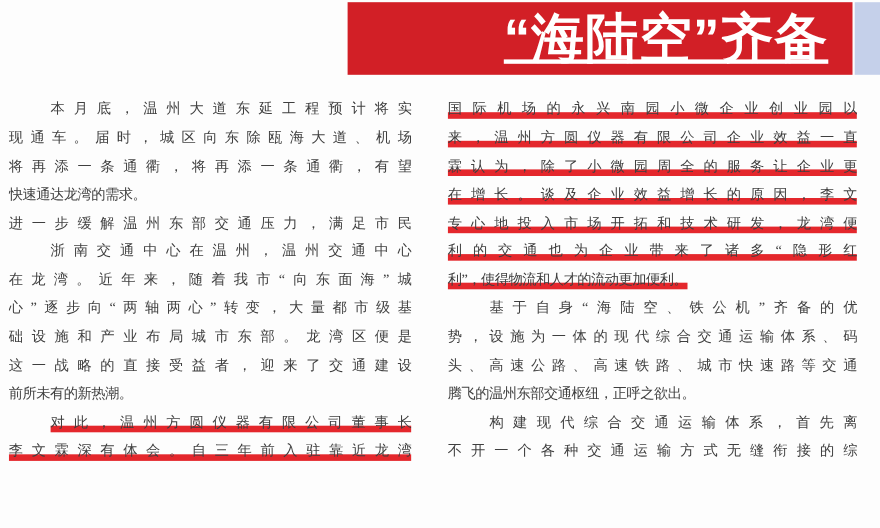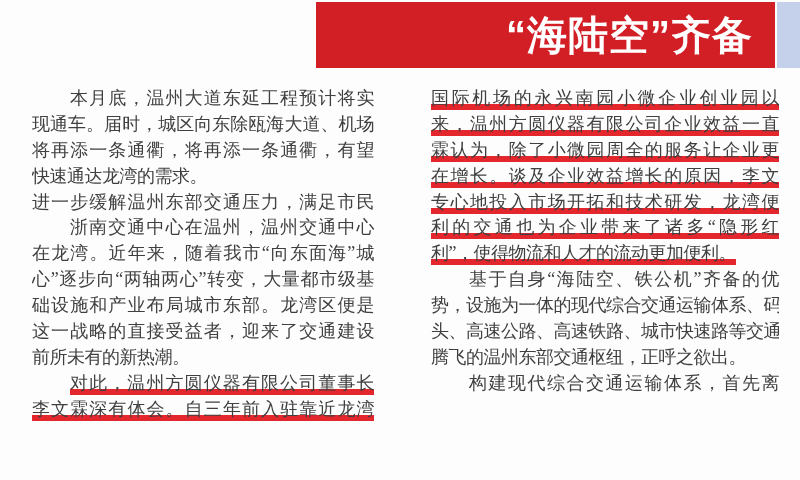--- a/index.html
+++ b/index.html
@@ -24,52 +24,52 @@
     height: 66px;
     display: flex;
     align-items: center;
     justify-content: flex-end;
     padding-right: 22px;
     box-sizing: border-box;
     background: var(--banner-bg, #d21f26);
   }
   .banner-text {
     color: var(--banner-fg, #ffffff);
-    font-size: 40px;
+    font-size: 48px;
     font-weight: 900;
     letter-spacing: 1px;
     font-family: "Liberation Sans", "DejaVu Sans", sans-serif;
     white-space: nowrap;
+    text-decoration: underline;
   }
   .side-strip {
     position: absolute;
     left: 777px;
     top: 2px;
     width: 23px;
     height: 66px;
     background: var(--strip-bg, #c5d0ea);
   }
   .col {
     position: absolute;
     top: 86px;
     overflow: hidden;
   }
   .col-left  { left: 8px;   width: 366px; }
   .col-right { left: 407px; width: 372px; }
   .line {
     height: 25.9px;
     line-height: 25.9px;
-    font-size: 18px;
+    font-size: 13px;
     letter-spacing: -0.5px;
     color: var(--txt, #3f3f3f);
     text-align: justify;
     text-align-last: justify;
     overflow: hidden;
     white-space: nowrap;
-    margin-left: 24px;
   }
   .line.short { text-align-last: left; }
   .line.indent { padding-left: 38px; }
   .txt { display: inline; }
   .txt.ul {
     background-image: linear-gradient(var(--ul, #e4272c), var(--ul, #e4272c));
     background-repeat: no-repeat;
     background-position: 0 100%;
     background-size: 100% 6px;
     padding-bottom: 2px;
@@ -105,14 +105,15 @@
       <div class="line"><span class="txt ul">霖认为，除了小微园周全的服务让企业更</span></div>
       <div class="line"><span class="txt ul">在增长。谈及企业效益增长的原因，李文</span></div>
       <div class="line"><span class="txt ul">专心地投入市场开拓和技术研发，龙湾便</span></div>
       <div class="line"><span class="txt ul">利的交通也为企业带来了诸多“隐形红</span></div>
       <div class="line short"><span class="txt ul">利”，使得物流和人才的流动更加便利。</span></div>
       <div class="line indent"><span class="txt">基于自身“海陆空、铁公机”齐备的优</span></div>
       <div class="line"><span class="txt">势，设施为一体的现代综合交通运输体系、码</span></div>
       <div class="line"><span class="txt">头、高速公路、高速铁路、城市快速路等交通</span></div>
       <div class="line short"><span class="txt">腾飞的温州东部交通枢纽，正呼之欲出。</span></div>
       <div class="line indent"><span class="txt">构建现代综合交通运输体系，首先离</span></div>
+      <div class="line"><span class="txt">不开一个各种交通运输方式无缝衔接的综</span></div>
     </div>
 </div>
 
 </body></html>

